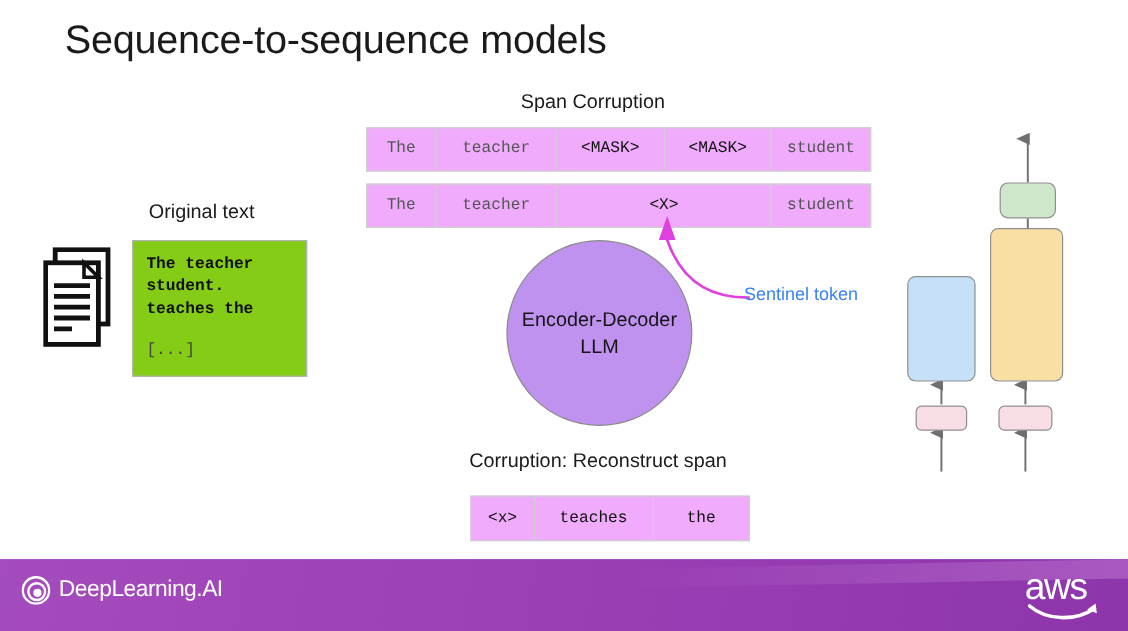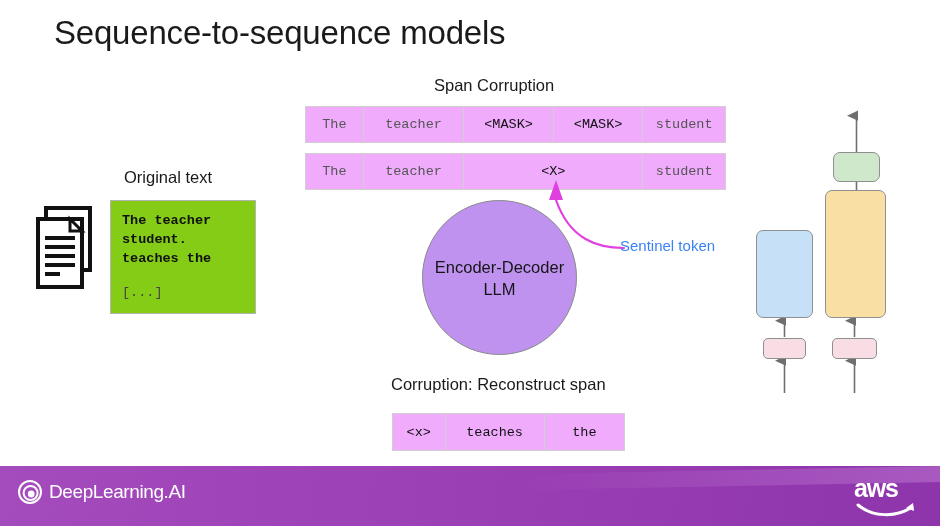--- a/index.html
+++ b/index.html
@@ -209,22 +209,22 @@
     right: 22px;
     top: 13px;
     width: 64px;
     height: 36px;
   }
   #aws-wordmark {
     position: absolute;
     left: 0;
     top: -3px;
     color: #ffffff;
-    font-size: 25px;
-    font-weight: 700;
+    font-size: 31px;
+    font-weight: 400;
     letter-spacing: -1.2px;
     line-height: 25px;
   }
 </style>
 </head>
 <body>
 
 <div id="slide-title">Sequence-to-sequence models</div>
 
 <div class="caption" id="caption-original-text">Original text</div>

